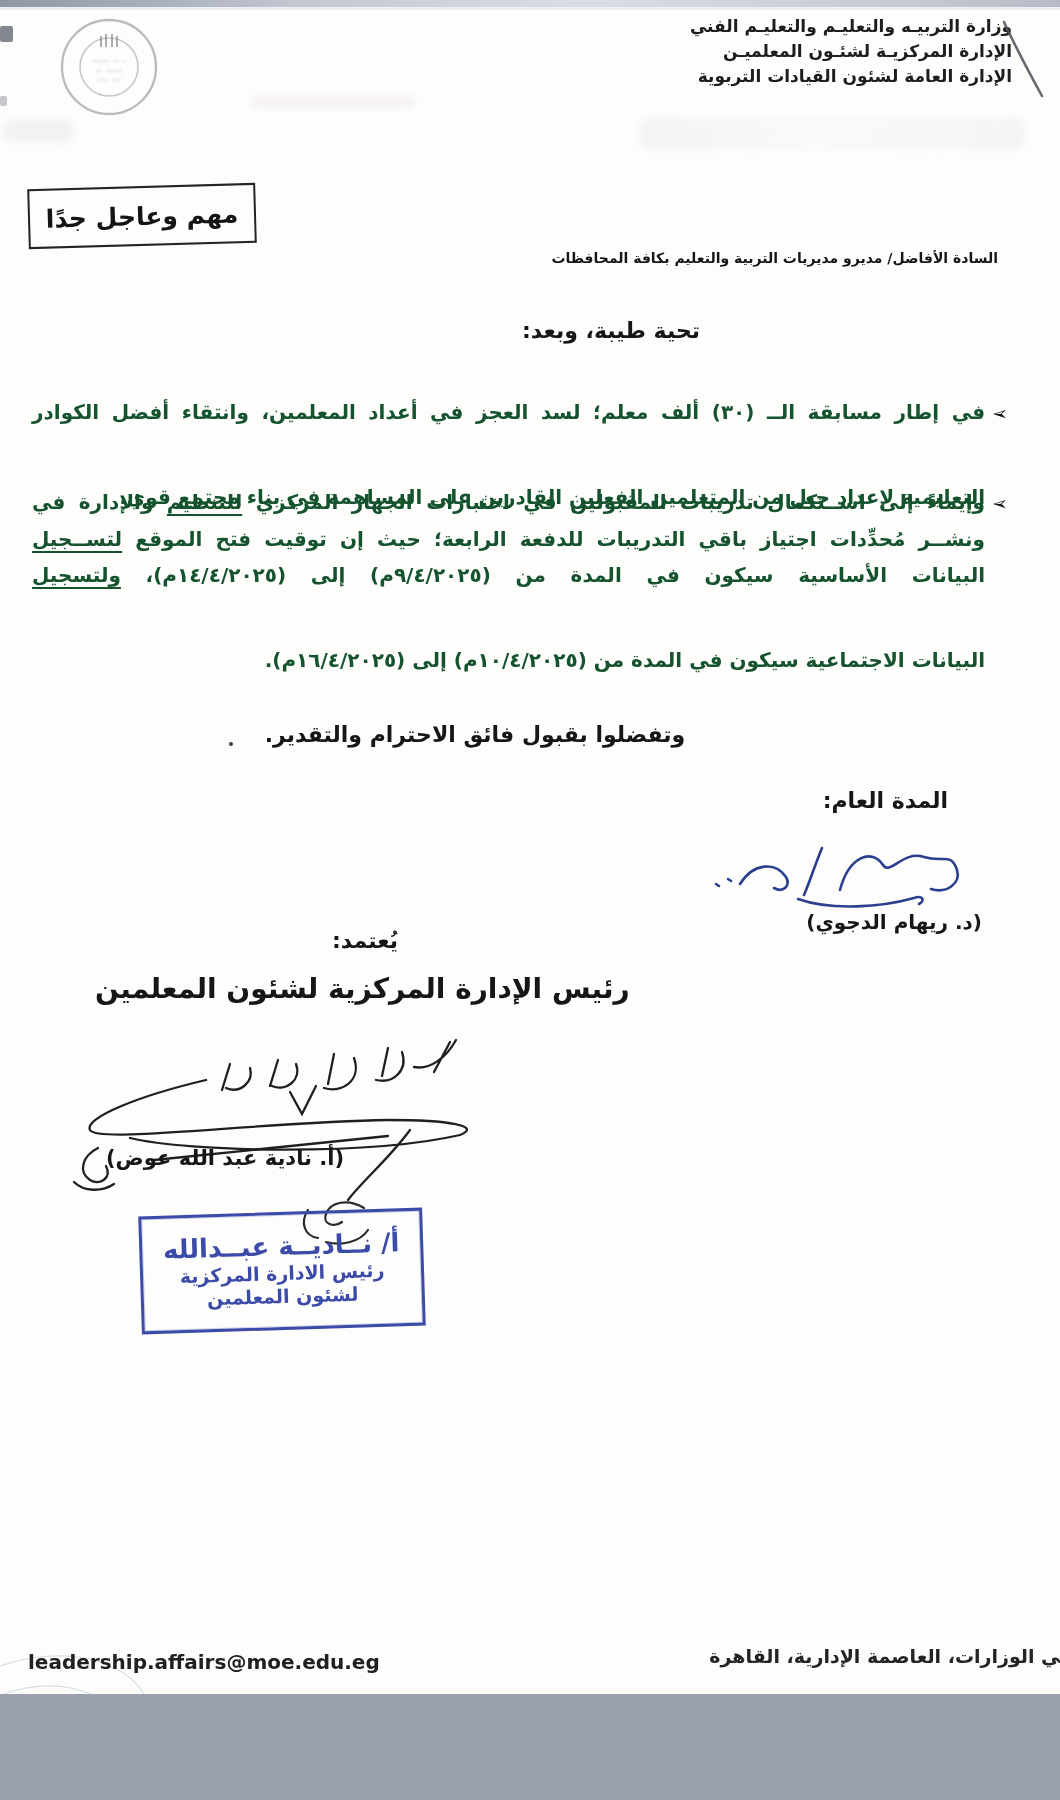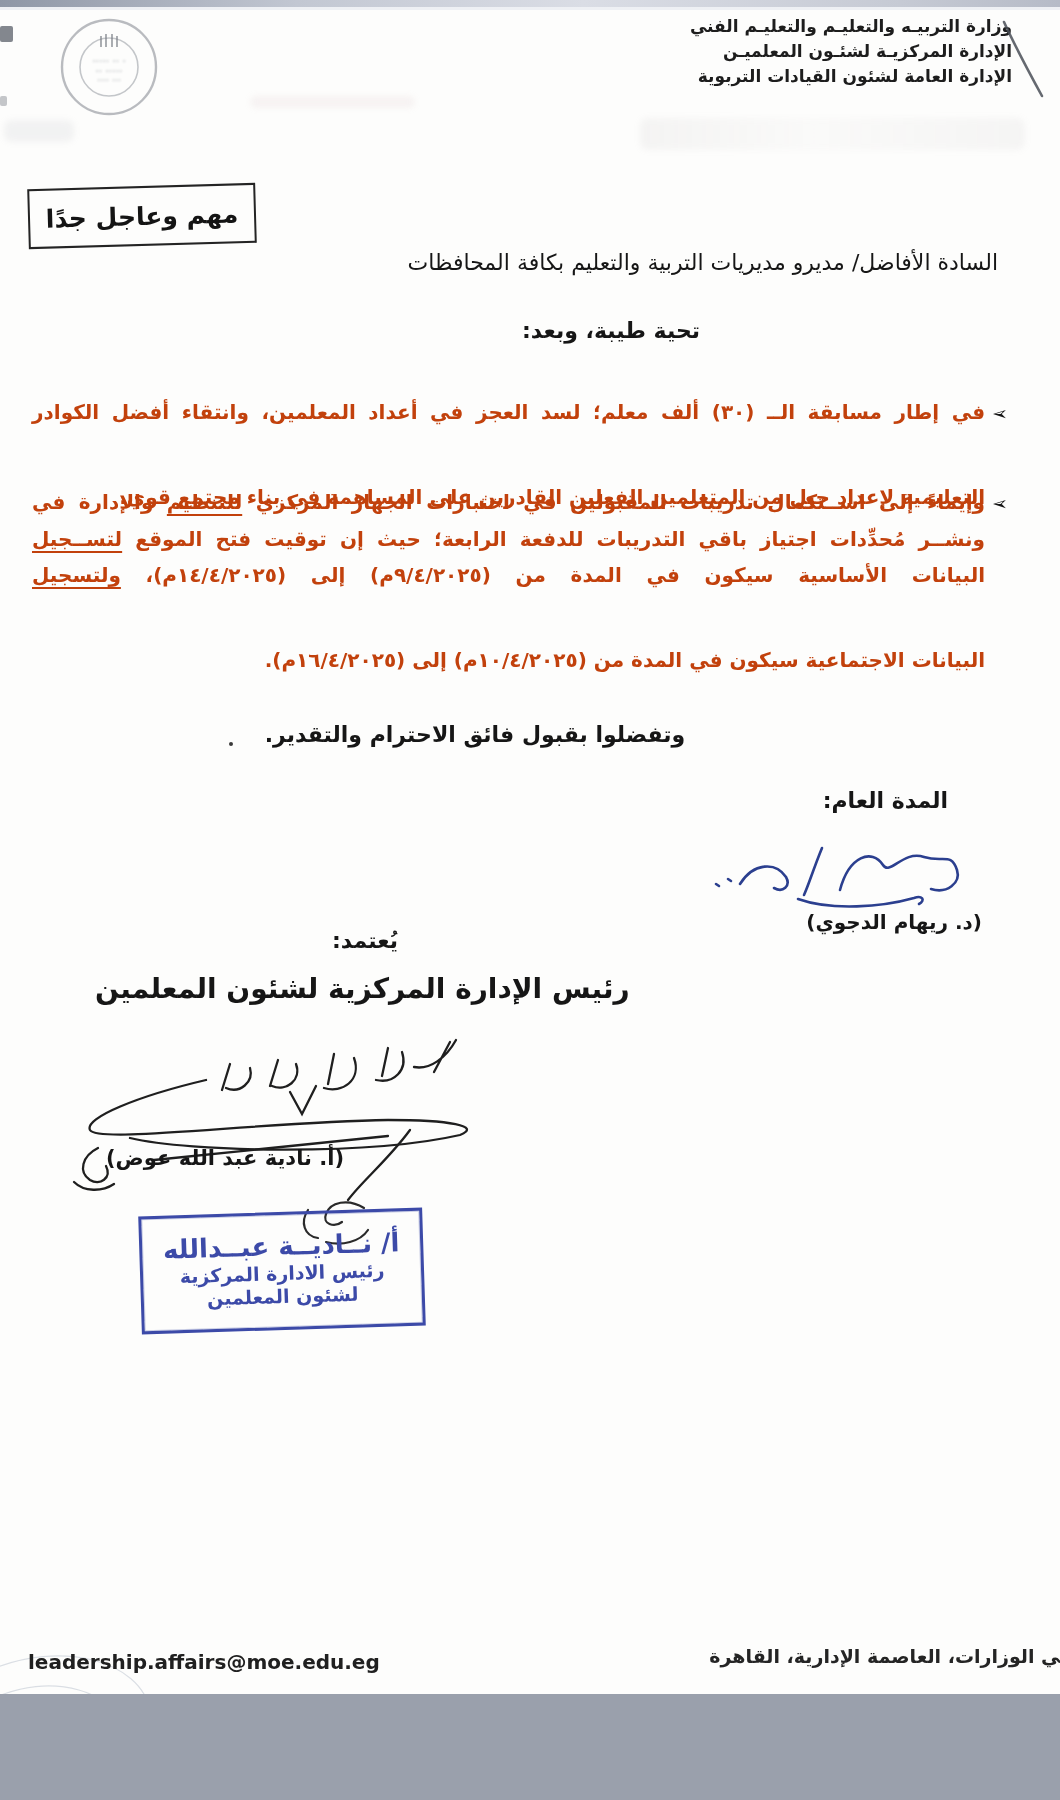--- a/index.html
+++ b/index.html
@@ -17,26 +17,26 @@
   .edge-mark{background:#5a5f6a;border-radius:2px;}
   
   #ministry-header{top:14px;right:48px;text-align:right;font-size:17px;line-height:25px;font-weight:700;color:#1d1d1d;}
   
   #urgent-box{
     left:28px;top:186px;width:224px;height:56px;
     border:2px solid #242424; transform:rotate(-1.6deg);
     display:flex;align-items:center;justify-content:center;
     font-size:25px;font-weight:700;color:#141414;
   }
-  #salutation{top:250px;right:62px;font-size:22px;font-weight:400;}
+  #salutation{top:250px;right:62px;font-size:14px;font-weight:700;}
   #greeting{top:318px;right:360px;font-size:22px;font-weight:700;}
   
   .bullet-marker{right:42px;width:26px;font-size:19px;color:#141414;transform:scaleX(-1);font-weight:700;}
   .para{right:75px;width:953px;}
-  .line{font-size:20px;font-weight:700;line-height:36.5px;color:#c2410c;
+  .line{font-size:20px;font-weight:700;line-height:36.5px;color:#14532d;
         text-align:justify;text-align-last:justify;white-space:normal;}
   .line.last{text-align:center;text-align-last:right;margin-top:48px;}
   .u{text-decoration:underline;text-decoration-thickness:2px;text-underline-offset:5px;}
   #closing{top:722px;left:242px;width:466px;text-align:center;font-size:22px;font-weight:700;}
   #closing-dot{left:229px;top:742px;width:4px;height:4px;background:#3a3a3a;border-radius:50%;}
   
   #director-title{top:788px;right:112px;font-size:22px;font-weight:700;}
   #director-name{top:910px;right:78px;font-size:20px;font-weight:700;}
   #approval-label{top:928px;left:332px;font-size:22px;font-weight:700;}
   #approver-title{top:972px;left:95px;font-size:28px;font-weight:700;}

